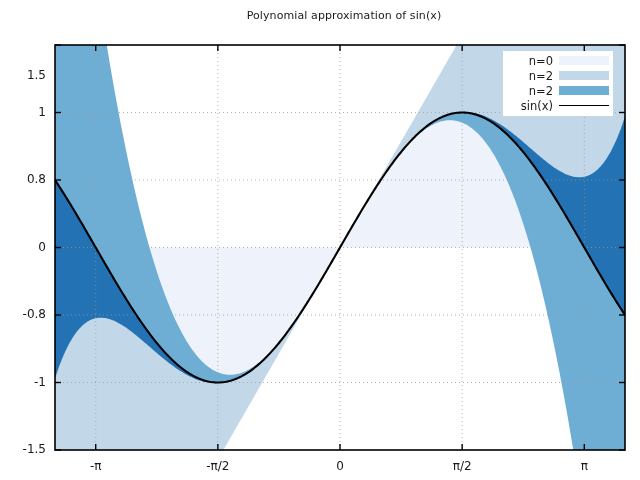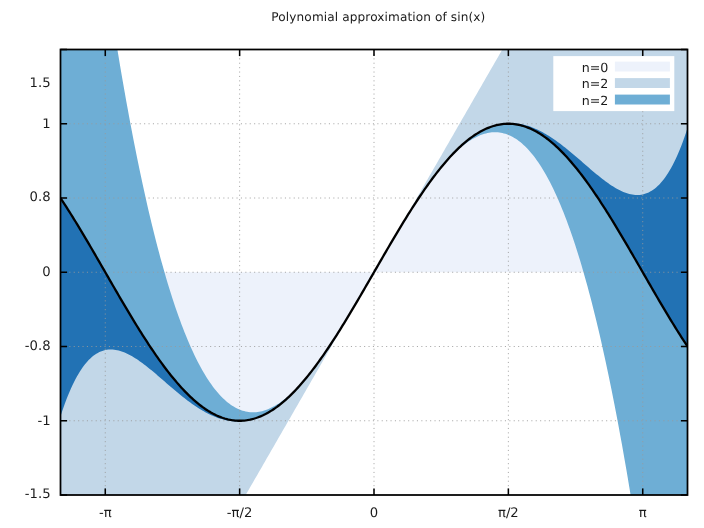--- a/index.html
+++ b/index.html
@@ -132,15 +132,19 @@
         <span class="legend-swatch" style="background: rgb(237, 242, 251);"></span>
       </div>
       <div class="legend-row">
         <span class="legend-text">n=2</span>
         <span class="legend-swatch" style="background: rgb(194, 215, 232);"></span>
       </div>
       <div class="legend-row">
         <span class="legend-text">n=2</span>
         <span class="legend-swatch" style="background: rgb(110, 174, 213);"></span>
       </div>
+      <div class="legend-row">
+        <span class="legend-text">sin(x)</span>
+        <span class="legend-line"></span>
+      </div>
     </div>
 
 </div>
 
 </body></html>

